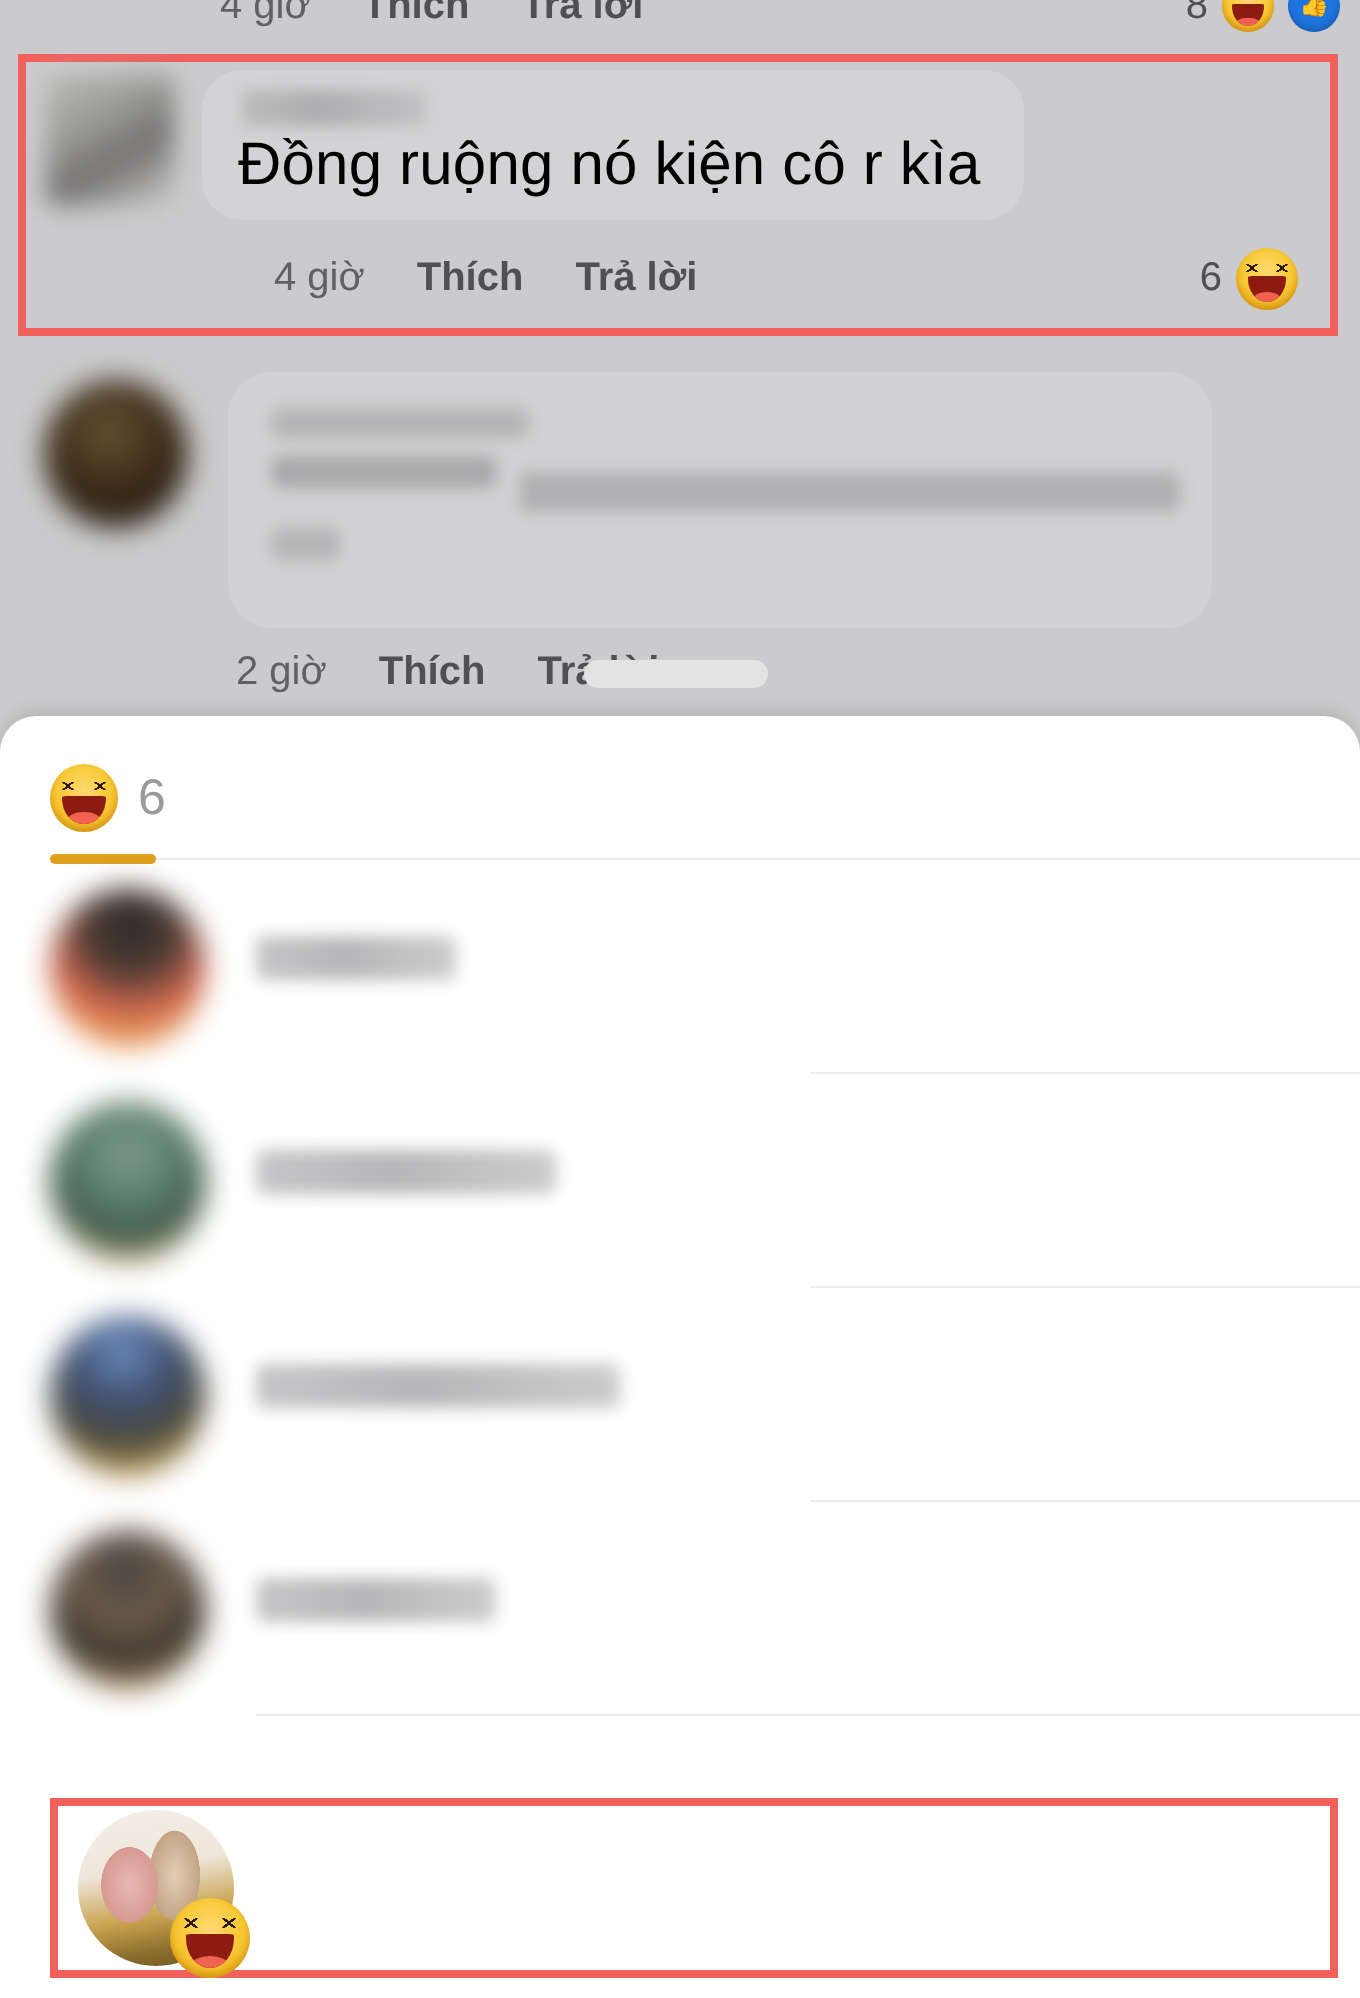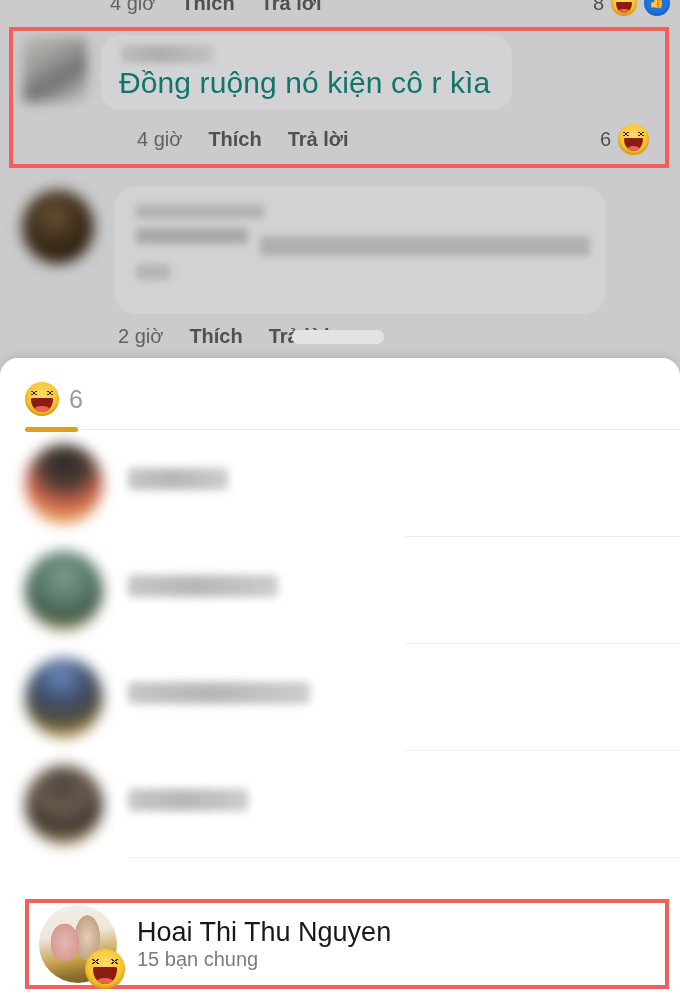--- a/index.html
+++ b/index.html
@@ -67,21 +67,21 @@
     filter:blur(6px);opacity:.95;margin-top:2px;
   }
   .bubble{
     background:#d3d3d5;border-radius:20px;padding:6px 22px 10px 18px;
     margin-top:0;align-self:flex-start;
   }
   .name-blur{
     width:92px;height:18px;border-radius:3px;margin:4px 0 2px 2px;
     background:linear-gradient(90deg,#bdbdbe,#aeaeb0 40%,#c2c2c4);filter:blur(3.2px);
   }
-  .cmt-text{font-size:30px;color:#0f766e;line-height:1.18;white-space:nowrap;letter-spacing:.1px;}
+  .cmt-text{font-size:30px;color:#000000;line-height:1.18;white-space:nowrap;letter-spacing:.1px;}
   .hl-meta{position:absolute;left:124px;right:16px;bottom:9px;}
 
   
   .blur-comment{position:absolute;left:10px;top:182px;width:660px;height:170px;}
   .b-avatar{
     position:absolute;left:12px;top:8px;width:72px;height:74px;border-radius:50%;
     background:radial-gradient(circle at 45% 35%,#6b5336 0%,#3b2b17 45%,#2a1f12 75%,#b9b9ba 100%);
     filter:blur(7px);
   }
   .b-bubble{
@@ -269,18 +269,14 @@
 </div>
 
 <div class="hl-friend">
   <div class="f-inner">
     <div class="f-avatar">
       <div class="f-photo"></div>
       <span class="emoji haha f-badge">
           <span class="mouth"></span>
         </span>
     </div>
-    <div class="f-text">
-      <div class="f-name">Hoai Thi Thu Nguyen</div>
-      <div class="f-sub">15 bạn chung</div>
-    </div>
   </div>
 </div>
 
 </body></html>

